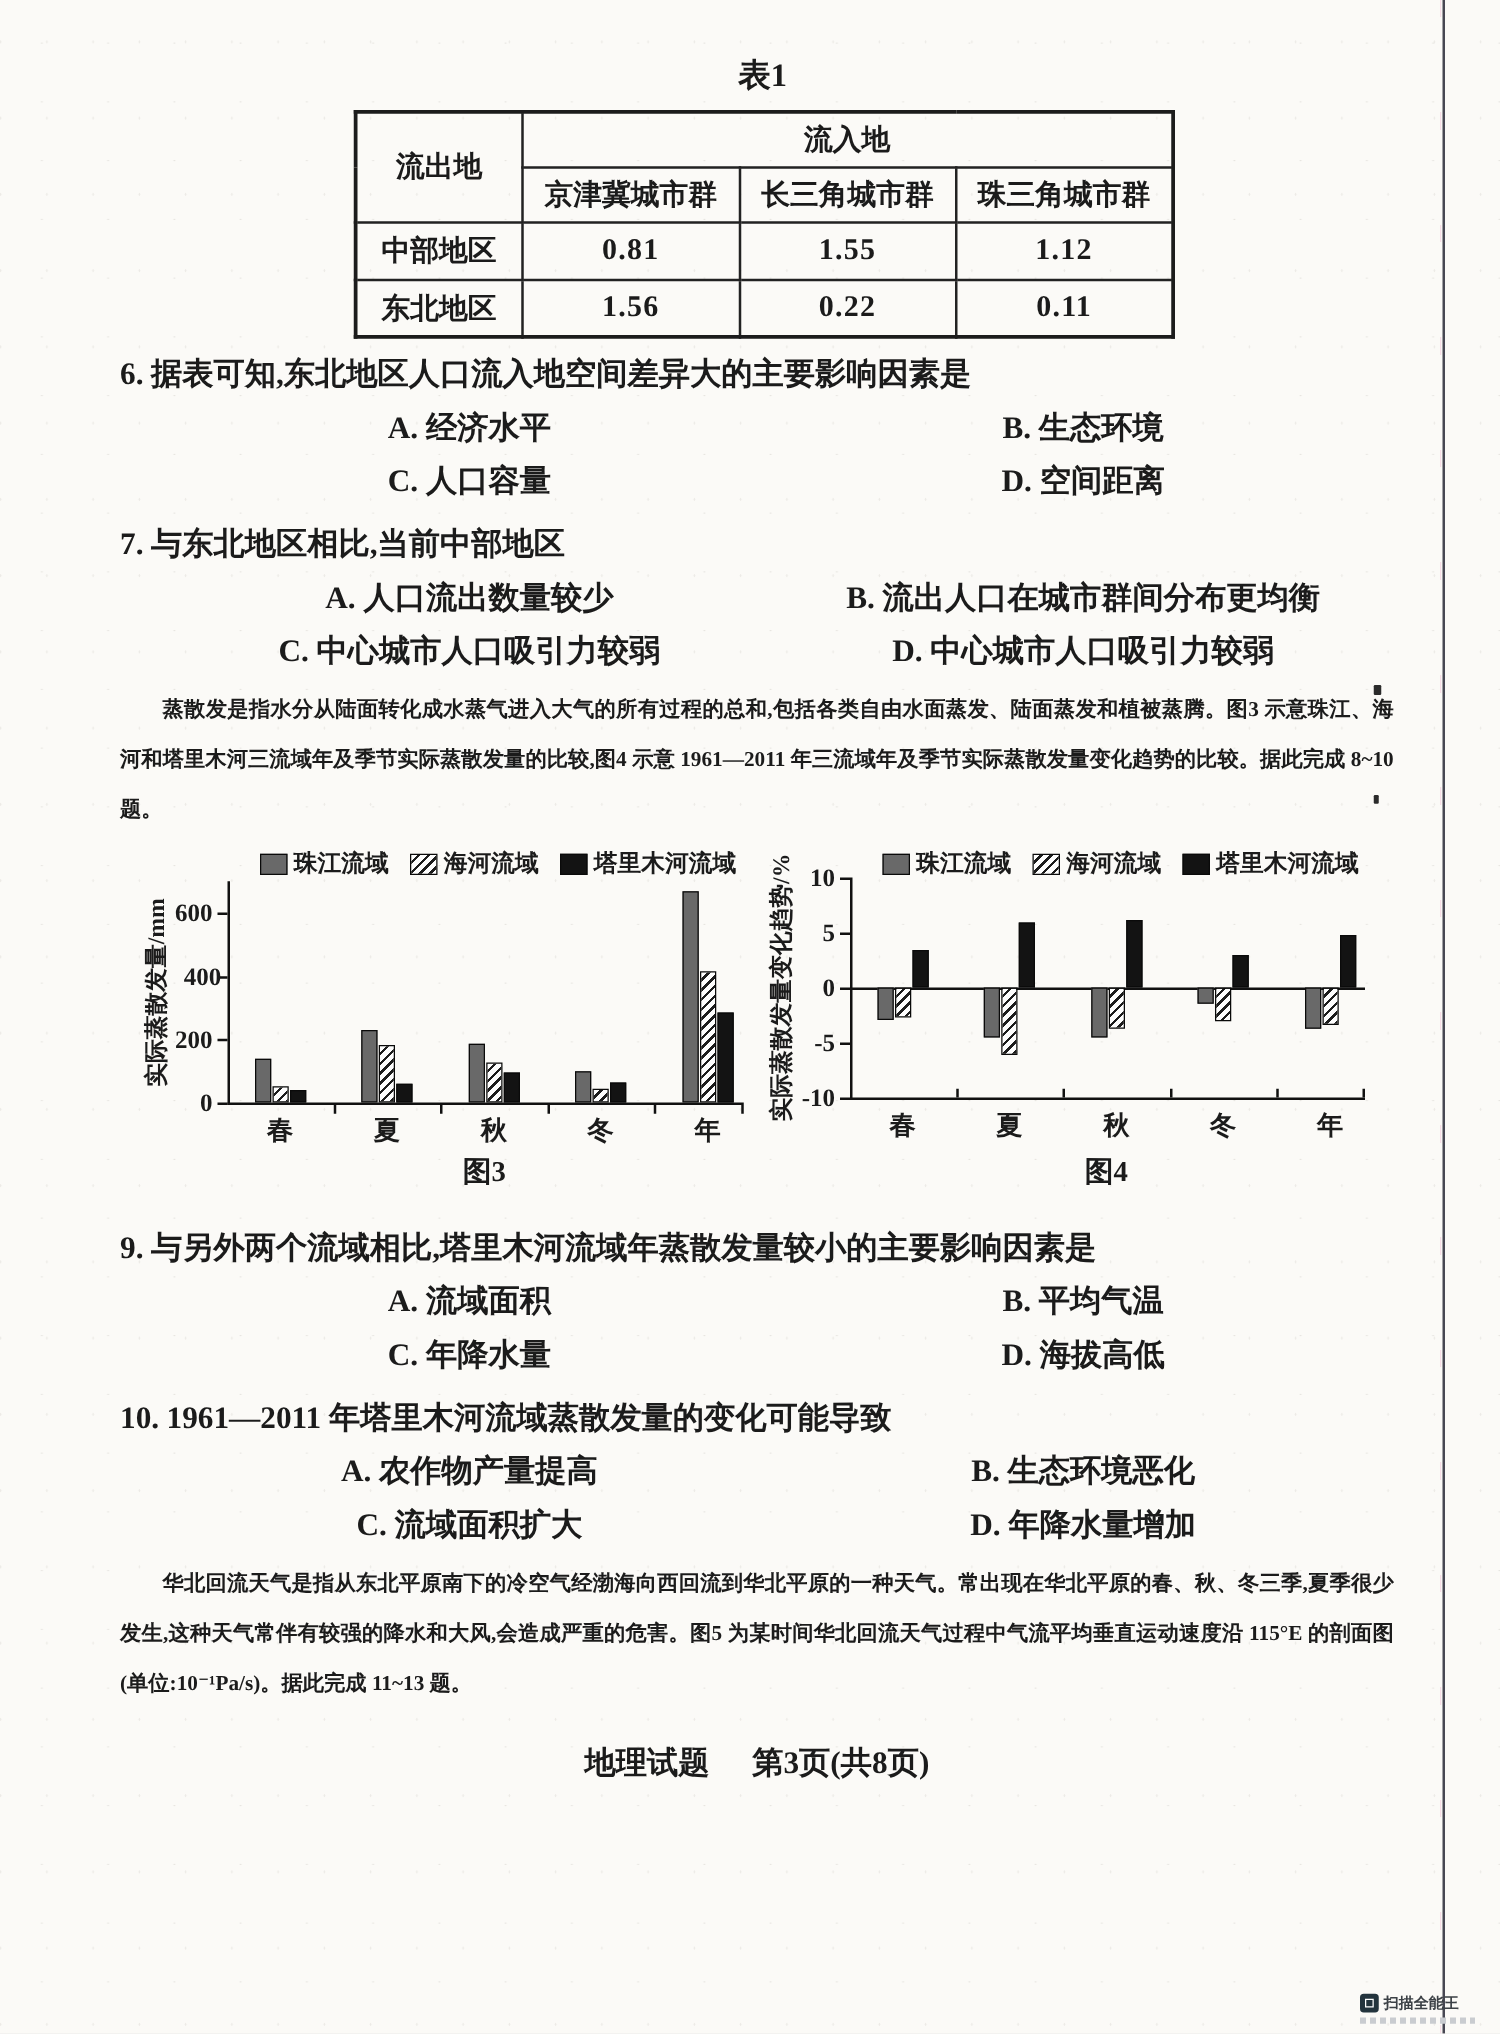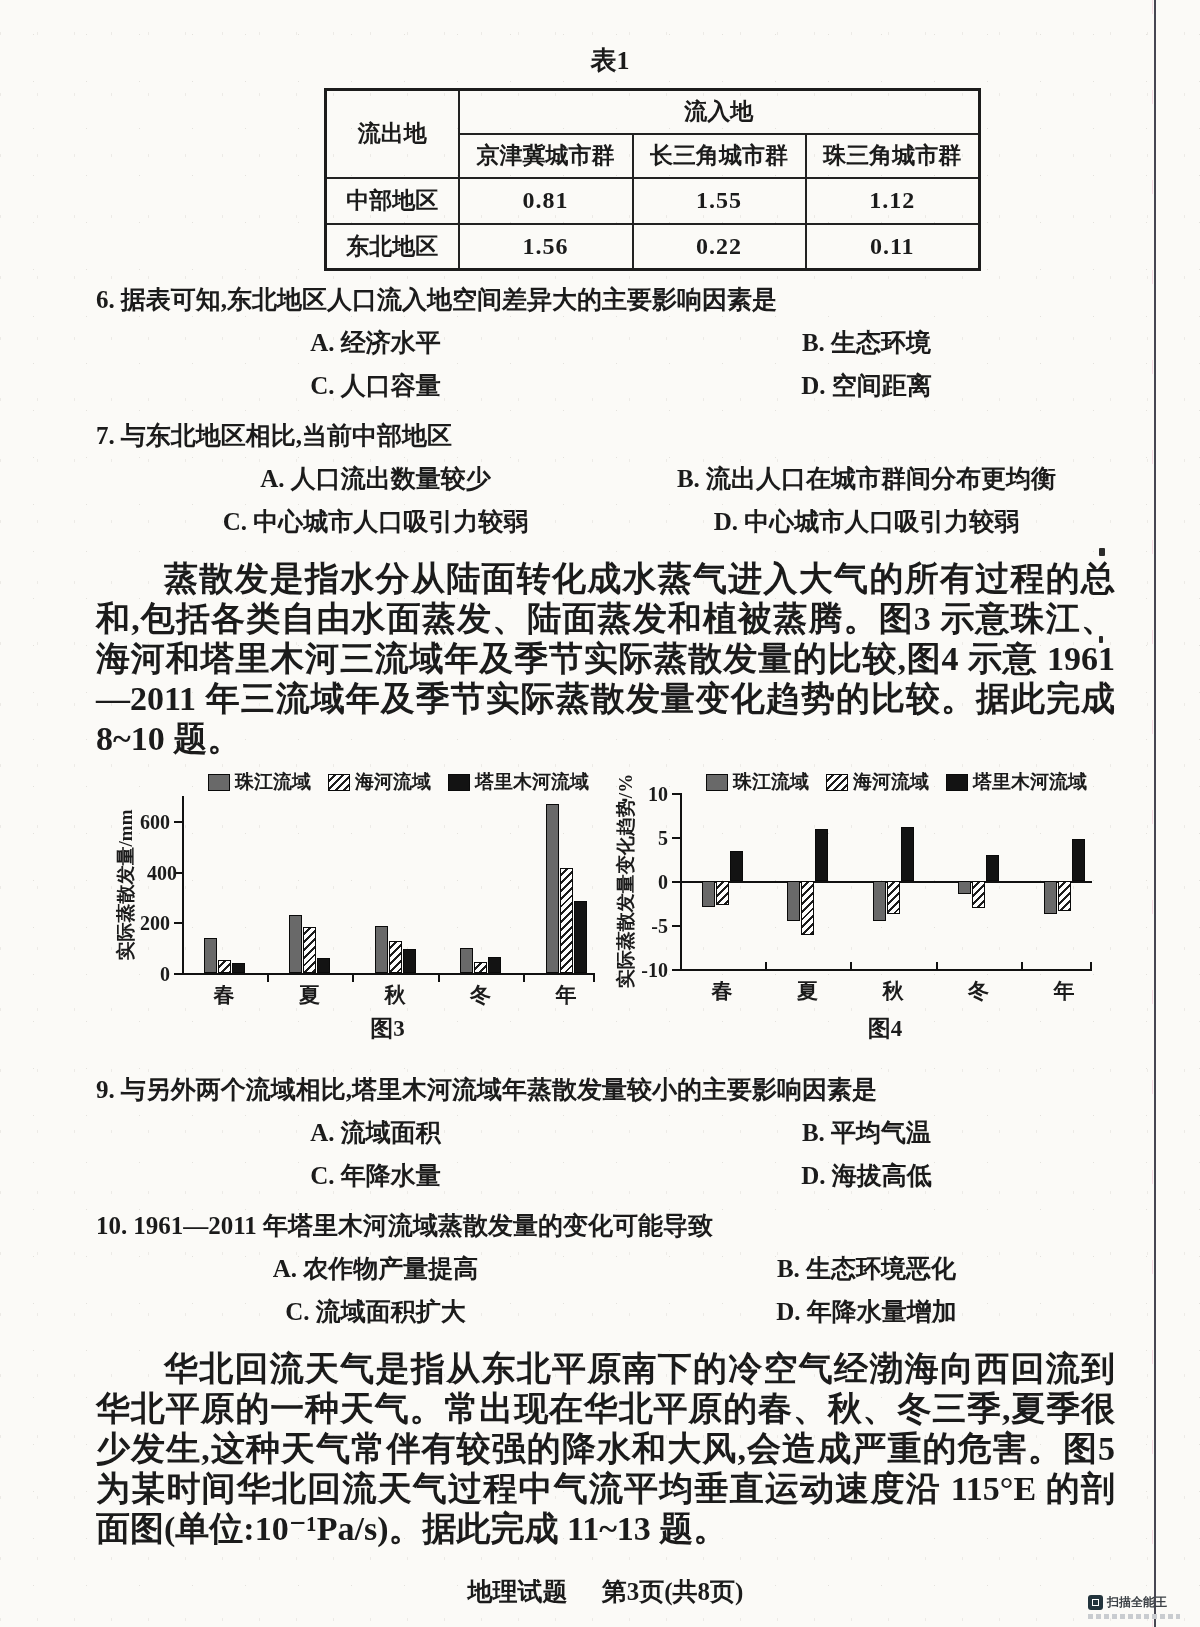--- a/index.html
+++ b/index.html
@@ -17,39 +17,39 @@
   .content { position:relative; padding:40px 85px 0 96px; }
 
   
   .table-wrap { margin-left:187px; width:654px; }
   .table-title { text-align:center; font-size:26px; font-weight:bold; line-height:30px; margin:6px 0 12px; }
   table.t1 { border-collapse:collapse; width:654px; table-layout:fixed; }
   table.t1 td {
     border:2px solid #222; text-align:center; vertical-align:middle;
     font-size:23px; font-weight:600; padding:0;
   }
-  table.t1 { border:3px solid #1c1c1c;margin-left:41px; }
+  table.t1 { border:3px solid #1c1c1c; }
   table.t1 tr.hr1 td { height:44px; }
   table.t1 tr.hr2 td { height:44px; }
   table.t1 tr.dr td { height:46px; }
   table.t1 td.num { font-size:24px; letter-spacing:1px; }
 
   
   .q-block { margin-top:7px; }
   .q-stem { font-size:25px; font-weight:600; line-height:43px; }
   .q-num { margin-right:6px; }
   .options {
     display:grid; grid-template-columns:485px 1fr;
     padding-left:37px; font-size:25px; font-weight:600; line-height:43px;text-align:center;
   }
 
   
   .passage {
-    font-size:34px; font-weight:600; line-height:40px;
-    text-indent:2em; text-align:justify; margin-top:16px;
+    font-size:17px; font-weight:600; line-height:40px;
+    text-indent:2em; text-align:justify; margin-top:5px;
   }
 
   
   .charts-row { display:flex; gap:10px; margin-left:-16px; margin-top:4px; }
   .chart { position:relative; width:520px; height:298px; flex:none; }
   .axis-v { position:absolute; width:2px; background:#111; }
   .axis-h { position:absolute; height:2px; background:#111; }
   .tickmark { position:absolute; background:#111; }
   .ytick-label { position:absolute; width:46px; text-align:right; font-size:20px; font-weight:bold; line-height:24px; }
   .xlabel { position:absolute; width:44px; text-align:center; font-size:21px; font-weight:bold; }

